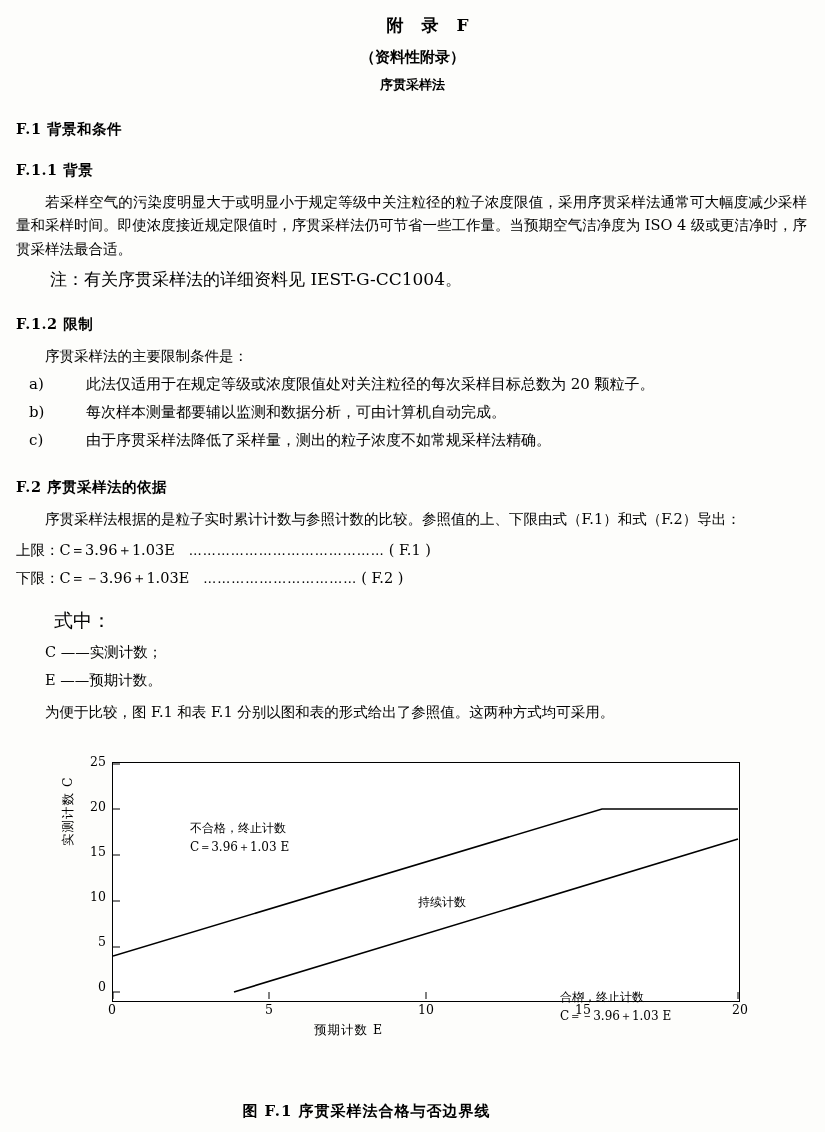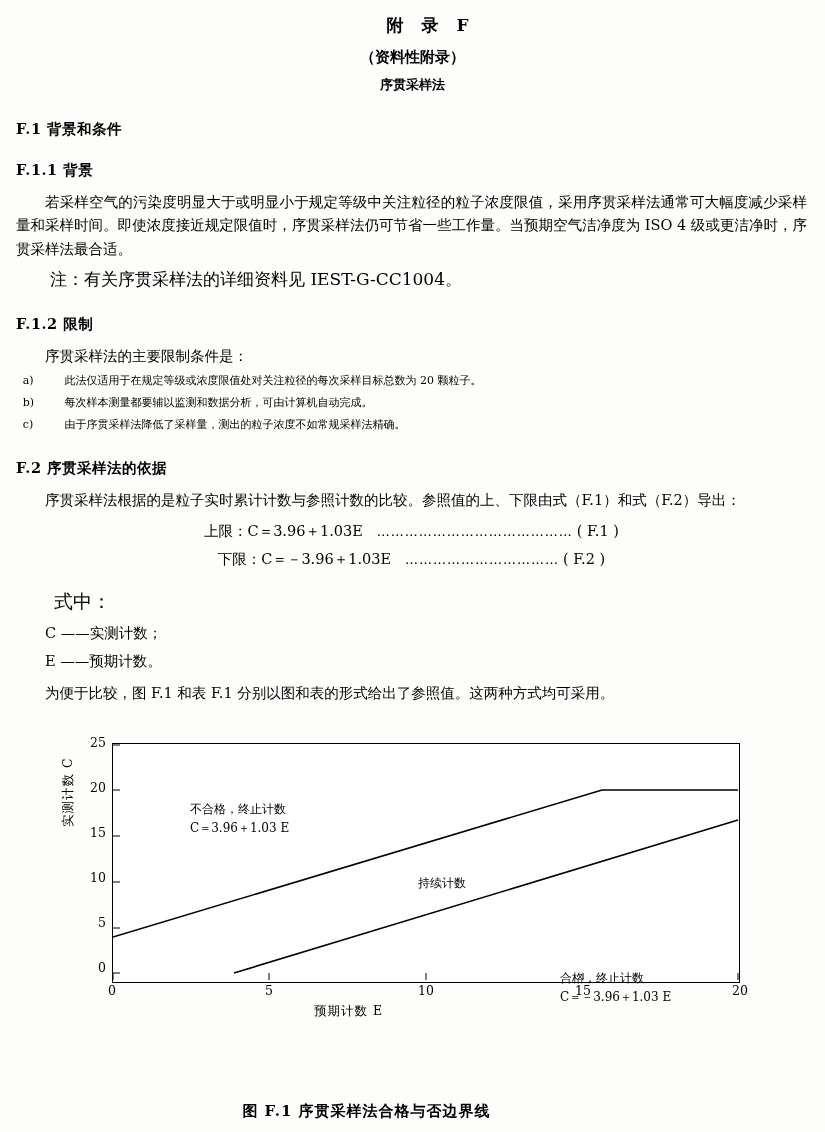--- a/index.html
+++ b/index.html
@@ -67,37 +67,37 @@
     text-justify: inter-ideograph;
     text-indent: 2em;
   }
   p.note {
     font-size: 17px;
     line-height: 1.5;
     margin: 6px 0 0 0;
     text-indent: 2em;
   }
   .listitem {
-    font-size: 11px;
+    font-size: 15px;
     line-height: 1.6;
-    margin: 4px 0 0 9px;
+    margin: 4px 0 0 16px;
     padding-left: 3.6em;
     text-indent: -1.9em;
     text-align: justify;
   }
   .listitem .marker {
     display: inline-block;
     width: 1.9em;
   }
   .formula-row {
     font-size: 14.5px;
     margin-top: 9px;
     display: flex;
     align-items: baseline;
-    justify-content: center;
+    justify-content: flex-start;
   }
   .formula-row .fml {
     white-space: nowrap;
   }
   .formula-row .dots {
     letter-spacing: 1px;
     font-size: 13px;
     margin: 0 4px 0 14px;
     overflow: hidden;
     white-space: nowrap;

